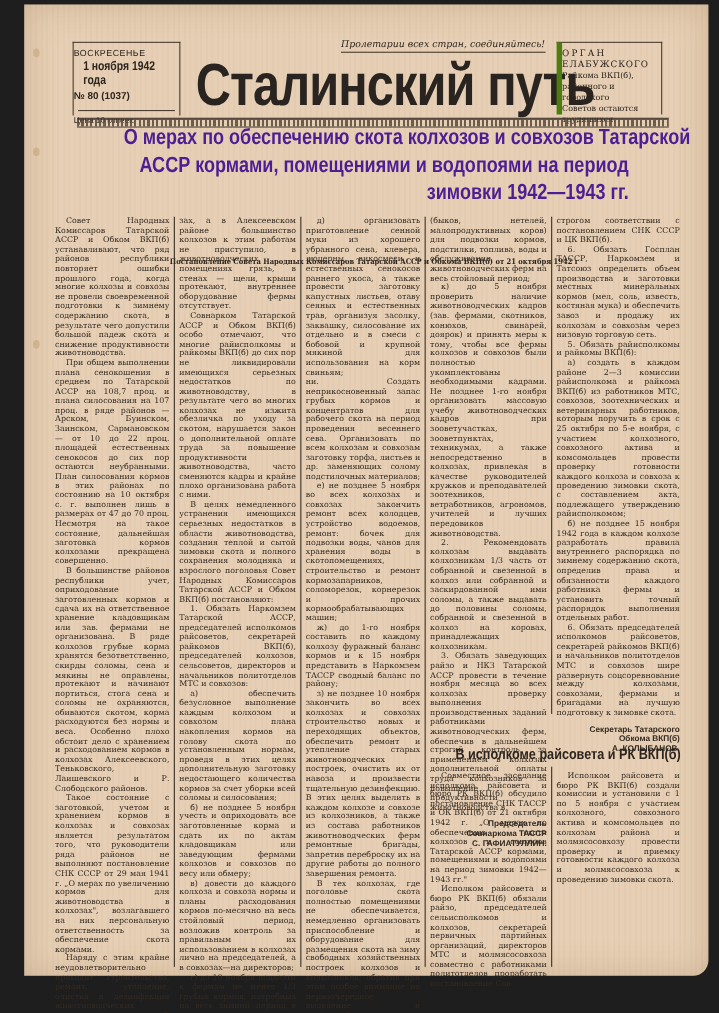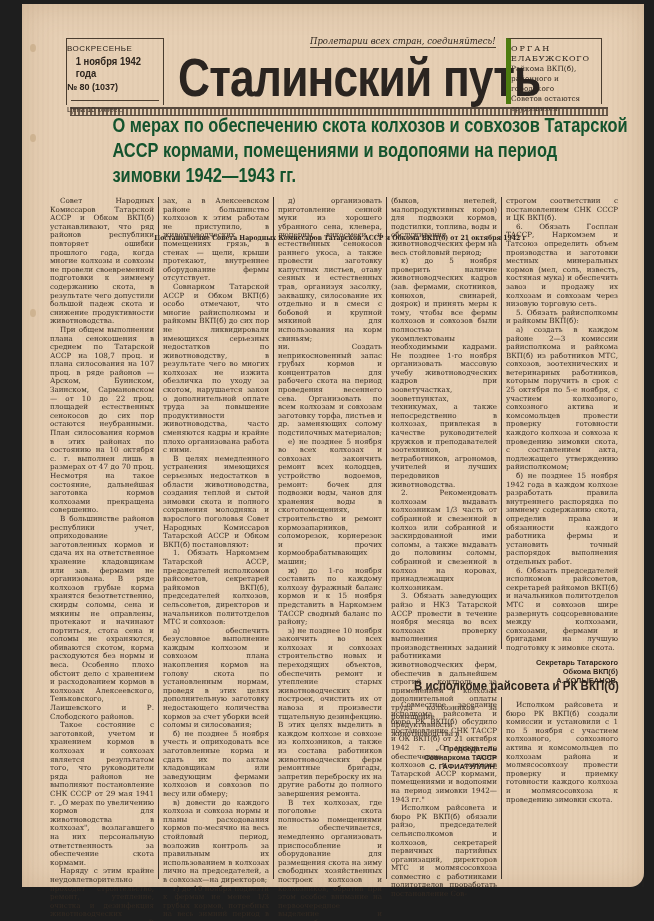--- a/index.html
+++ b/index.html
@@ -48,23 +48,23 @@
   .box-right .organ { font-size: 8px; letter-spacing: 2px; }
   .box-right .region { font-size: 8px; letter-spacing: 0.8px; }
   .rule-wavy {
     position: absolute; left: 48px; top: 103px; width: 538px; height: 6px;
     border-top: 2px solid #3d322a; border-bottom: 1px solid #3d322a;
     background: repeating-linear-gradient(90deg, #5a4a3c 0 2px, transparent 2px 4px);
     opacity: 0.85;
   }
   
   .headline {
-    position: absolute; left: 40px; top: 109px; width: 560px; text-align: left;
+    position: absolute; left: 40px; top: 109px; width: 560px; text-align: right;
     font-family: "Liberation Sans", sans-serif; font-weight: bold; font-size: 20px; line-height: 25px;
-    color: #14532d;
+    color: #4c1d95;
   }
   .headline span { display: block; transform: scaleX(0.82); transform-origin: center; white-space: nowrap; }
   .subhead {
     position: absolute; left: 48px; top: 181px; width: 540px; text-align: center;
     font-size: 7px; font-weight: bold; white-space: nowrap; margin-top: 48px;
   }
   .subhead span { display: inline-block; transform: scaleX(0.88); }
   
   .col {
     position: absolute; top: 193px; font-size: 7.2px; line-height: 8.6px;

